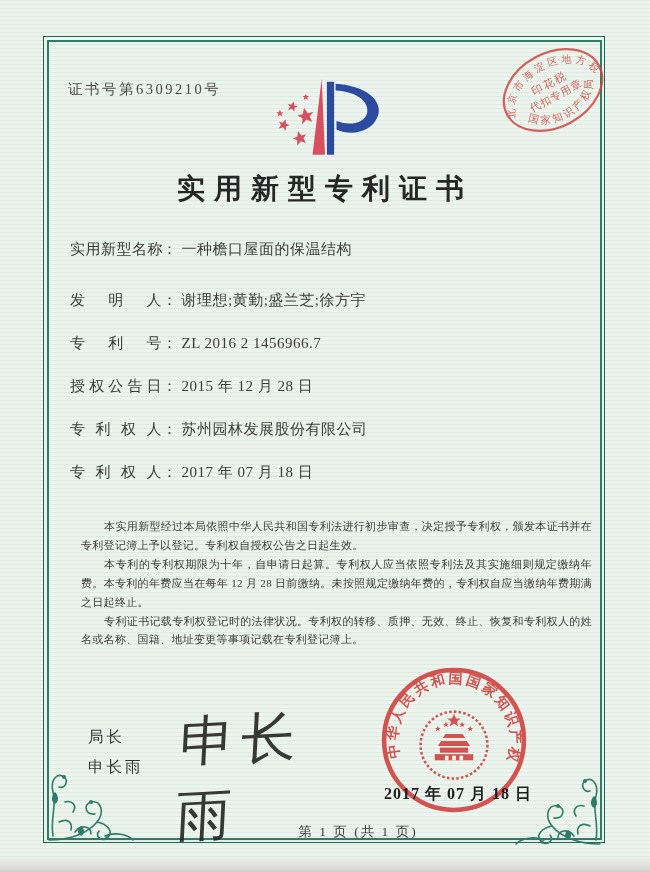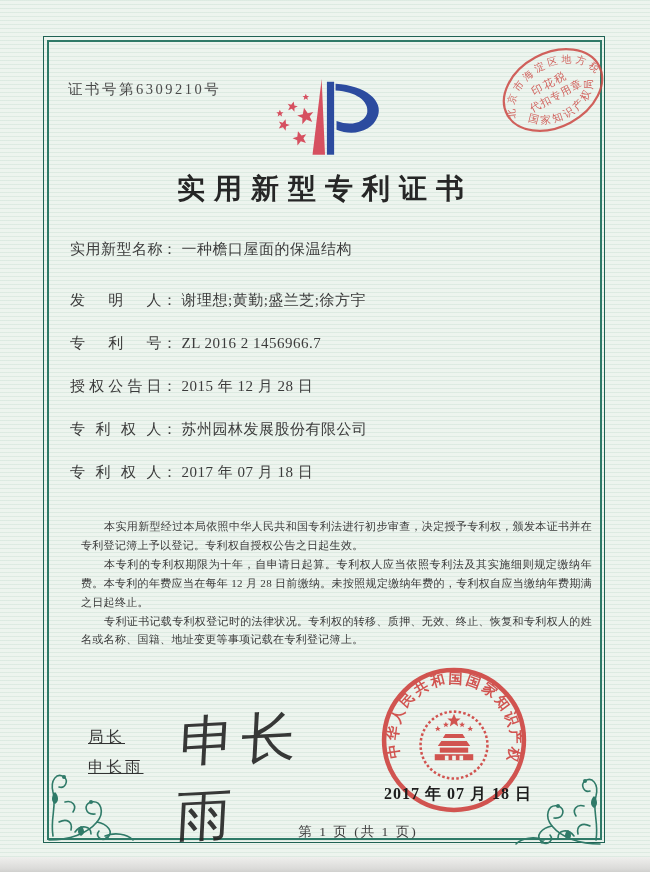--- a/index.html
+++ b/index.html
@@ -58,21 +58,21 @@
   .body-text{
     position:absolute;left:81px;right:58px;top:517px;
     font-size:11px;line-height:1.72;letter-spacing:0.3px;
     color:#3a3a3a;text-align:justify;
   }
   .body-text p{margin:0;text-indent:2.1em;}
   .officer{
     position:absolute;left:88px;top:727px;
     font-size:15.5px;letter-spacing:3px;color:#333;
   }
-  .officer div{margin-bottom:9px;text-decoration:underline;}
+  .officer div{margin-bottom:9px;}
   .signature{
     position:absolute;left:178px;top:702px;width:170px;
     font-size:55px;letter-spacing:6px;color:#242424;
     transform:rotate(-3deg) skewX(-6deg);
     font-weight:400;opacity:0.9;
   }
   .seal{
     position:absolute;left:378px;top:664px;width:152px;height:152px;
     opacity:0.9;
   }

